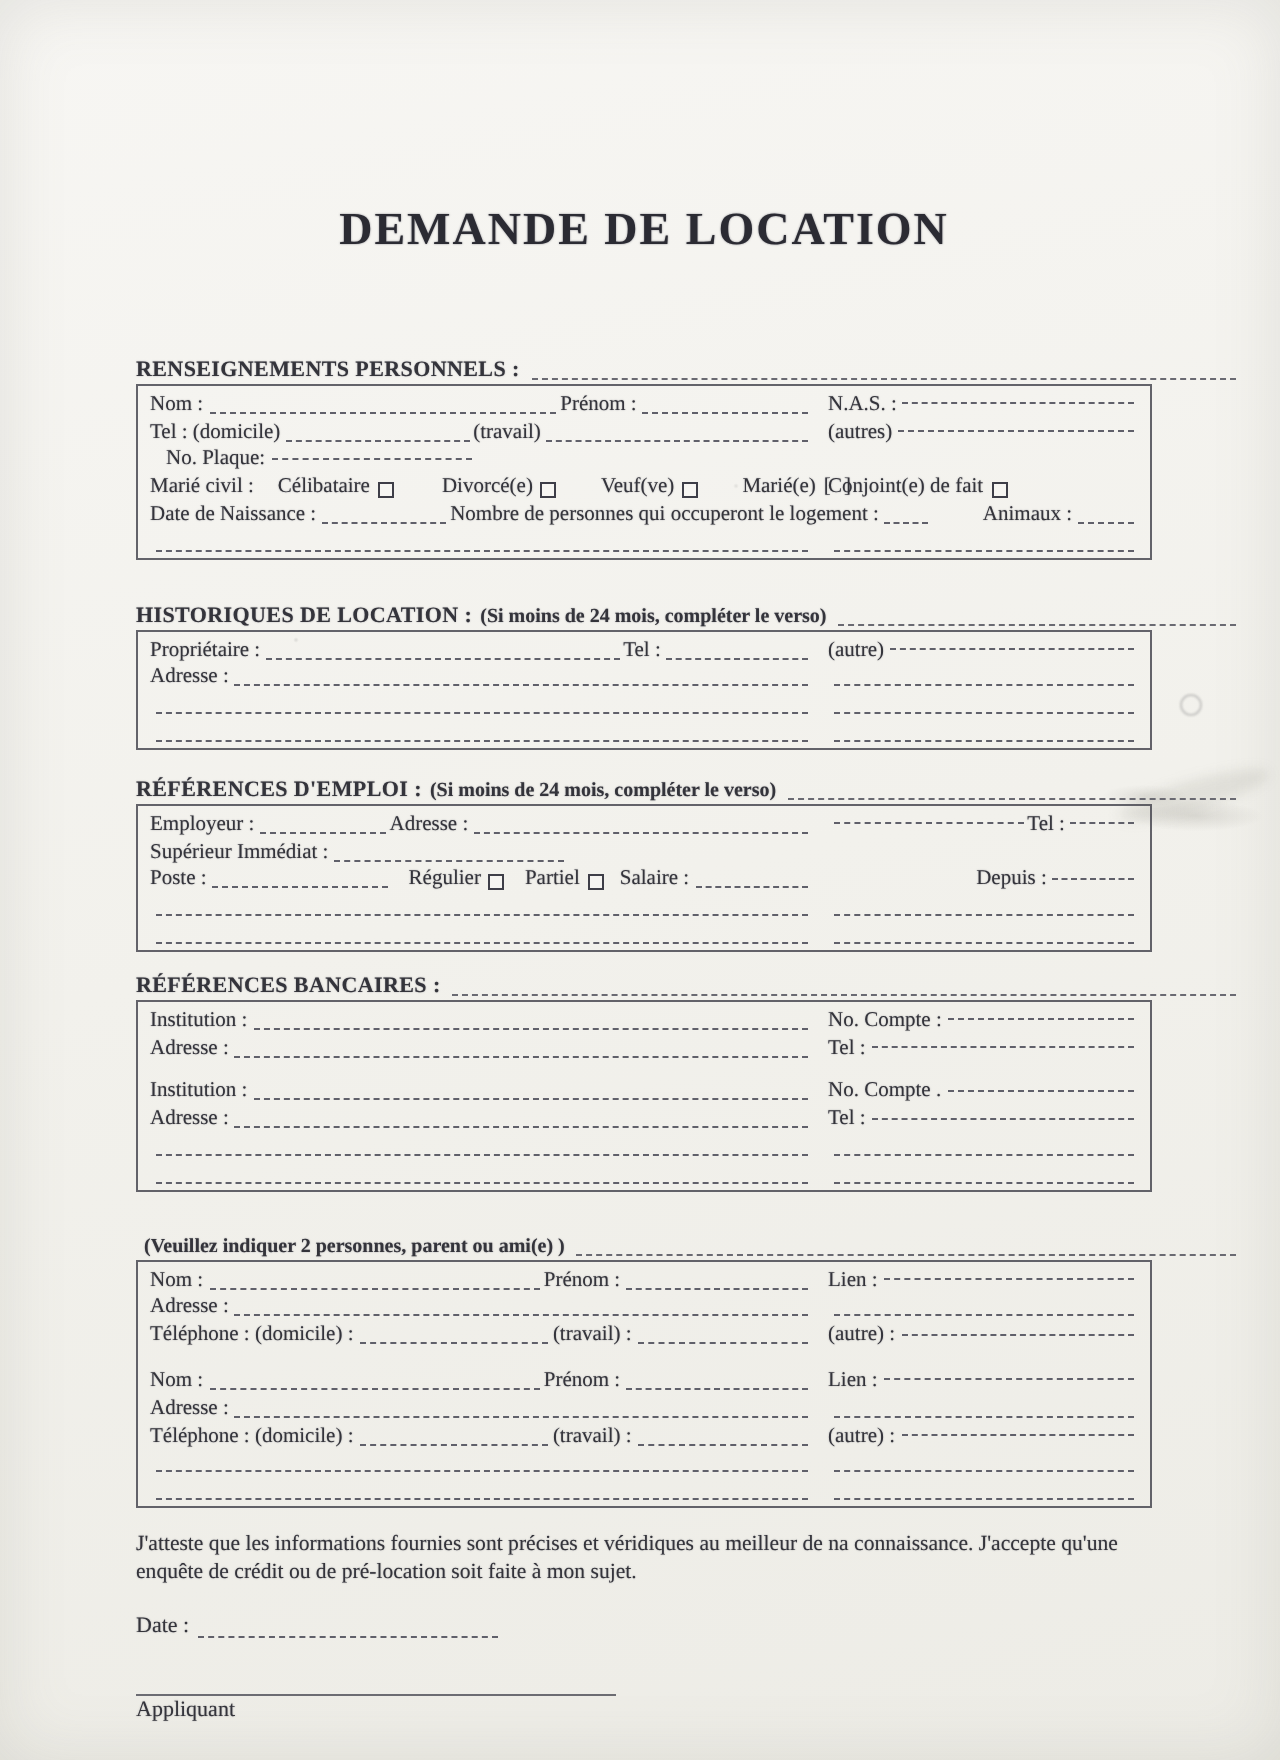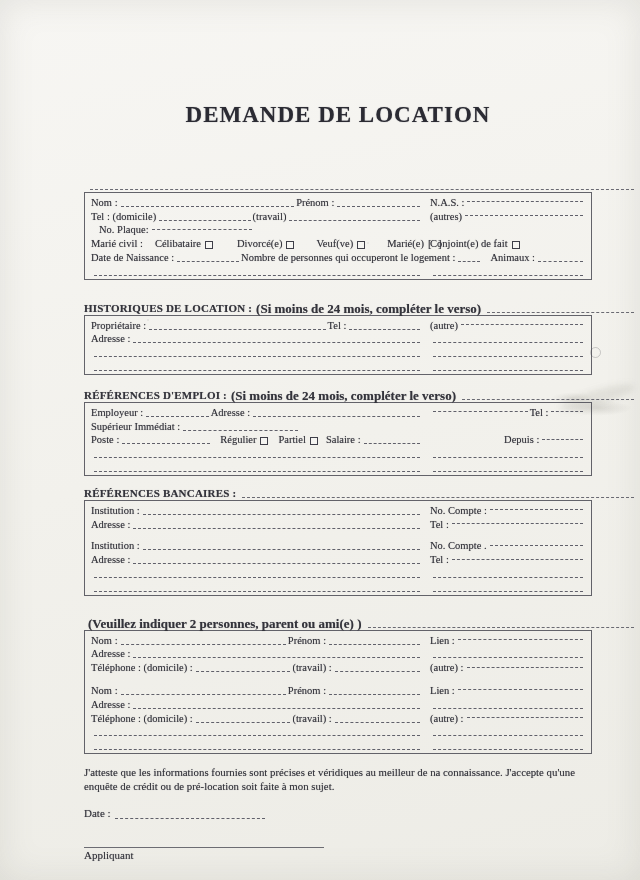--- a/index.html
+++ b/index.html
@@ -9,27 +9,27 @@
     background-image:
       radial-gradient(circle 2px at 148px 320px, rgba(70,70,70,.15), transparent 70%),
       radial-gradient(circle 2px at 368px 243px, rgba(70,70,70,.12), transparent 70%),
       radial-gradient(ellipse 48px 11px at 598px 408px, rgba(120,117,108,.20), transparent 70%),
       radial-gradient(ellipse 30px 8px at 572px 398px, rgba(120,117,108,.14), transparent 70%),
       linear-gradient(168deg,#f7f6f3 0%,#f2f1ec 50%,#edece6 100%);
     box-shadow:inset 0 0 34px rgba(125,122,112,.16);}
   .page *{box-sizing:border-box;}
   .ring{position:absolute;left:590px;top:347px;width:11px;height:11px;border:1px solid rgba(110,110,112,.32);border-radius:50%;filter:blur(.4px);}
   .smudge{position:absolute;left:558px;top:390px;width:78px;height:15px;background:rgba(128,125,115,.15);border-radius:50%;transform:rotate(-16deg);filter:blur(3px);}
-  .content{position:absolute;left:84px;top:0;width:508px;}
+  .content{position:absolute;left:68px;top:0;width:508px;}
   .title{margin-top:101px;text-align:center;font-weight:bold;font-size:23px;line-height:28px;letter-spacing:1px;color:#2b2b33;text-shadow:0 0 1px rgba(40,40,55,.55);}
   .sec{}
   .s1{margin-top:49px}.s2{margin-top:21px}.s3{margin-top:13px}.s4{margin-top:10px}.s5{margin-top:20px}
   .shead{display:flex;align-items:flex-end;width:550px;height:14px;font-weight:bold;font-size:11px;line-height:13px;}
   .hlb{white-space:nowrap;letter-spacing:.2px;}
-  .note{font-weight:bold;font-size:13px;margin-left:4px;white-space:nowrap;line-height:12px;}
+  .note{font-weight:bold;font-size:10px;margin-left:4px;white-space:nowrap;line-height:12px;}
   .hfl{flex:1;border-bottom:1px dashed #6a6a72;margin:0 0 2px 6px;}
   .box{border:1px solid rgba(62,62,72,.8);padding:2px 6px 1px;width:508px;}
   .r{display:flex;align-items:flex-end;height:13.8px;font-size:10.5px;line-height:12px;}
   .L{flex:1;display:flex;align-items:flex-end;min-width:0;}
   .R{width:155px;margin-left:8px;display:flex;align-items:center;}
   .lb{white-space:nowrap;}
   .fl{flex:1;border-bottom:1px dashed #60606a;margin:0 2px 2px 3px;min-width:5px;height:1px;}
   .sp{flex:1;margin:0 2px 2px 3px;height:1px;}
   .cb{width:8px;height:8px;border:1px solid #3e3e48;display:inline-block;margin:0 0 1px 4px;flex:none;background:rgba(255,255,255,.25);}
   .grp{display:flex;align-items:flex-end;white-space:nowrap;}
@@ -46,20 +46,21 @@
 
 <div class="page">
   <div class="ring"></div>
   <div class="smudge"></div>
 
   <div class="content">
     <div class="title">DEMANDE DE LOCATION</div>
 
     <div class="sec s1">
       <div class="shead">
+        <span class="hlb">RENSEIGNEMENTS PERSONNELS :</span>
         <span class="hfl"></span>
       </div>
       <div class="box">
         <div class="r">
           <div class="L">
             <span class="lb">Nom :</span>
             <span class="fl" style="flex:2.1"></span>
             <span class="lb">Prénom :</span>
             <span class="fl" style="flex:1"></span>
           </div>
@@ -111,21 +112,21 @@
               <span class="lb">Conjoint(e) de fait</span>
               <span class="cb"></span>
             </span>
           </div>
         </div>
         <div class="r">
           <span class="lb">Date de Naissance :</span>
           <span class="fl" style="flex:0 0 62px"></span>
           <span class="lb">Nombre de personnes qui occuperont le logement :</span>
           <span class="fl" style="flex:0 0 22px"></span>
-          <span class="lb" style="margin-left:8px">Animaux :</span>
+          <span class="lb" style="margin-left:25px">Animaux :</span>
           <span class="fl" style="flex:1"></span>
         </div>
         <div class="r">
           <div class="L">
               <span class="fl"></span>
             </div>
           <div class="R">
               <span class="fl"></span>
             </div>
         </div>

